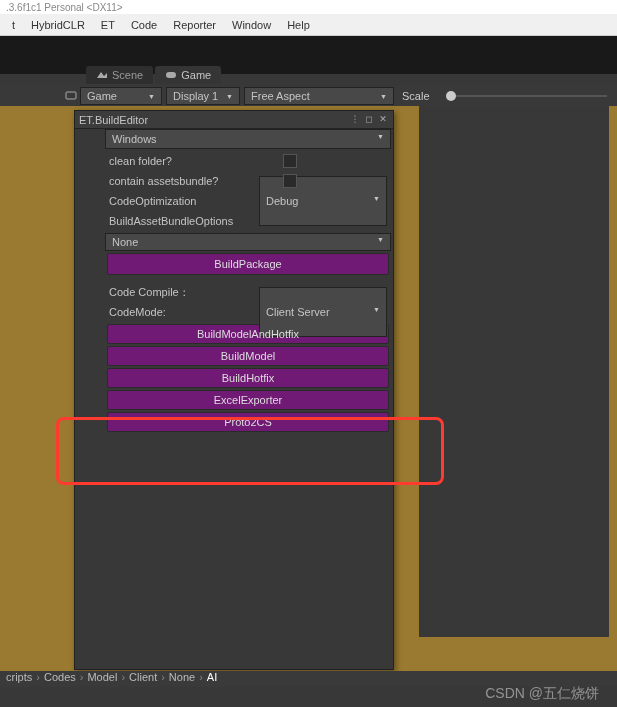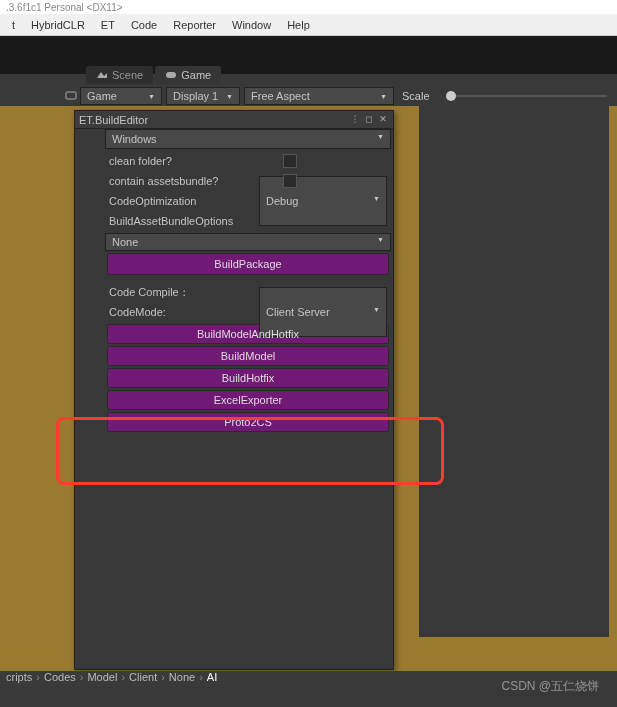--- a/index.html
+++ b/index.html
@@ -33,21 +33,21 @@
 .p-sel .arrow { margin-left:auto; font-size:7px; }
 .p-sel-full { background:#484848; margin:2px; padding:2px 6px; display:flex; border:1px solid #222; }
 .p-sel-full .arrow { margin-left:auto; font-size:7px; }
 .p-btn { background:#701a75; margin:2px 4px; padding:3px 0; text-align:center; border:1px solid #2a2a2a; border-radius:2px; color:#ddd; cursor:pointer; }
 .p-btn.tall { padding:4px 0; }
 .p-section { padding:8px 6px 2px 6px; }
 .highlight-box { position:absolute; left:56px; top:417px; width:388px; height:68px; border:3px solid #ff3b30; border-radius:8px; pointer-events:none; }
 .breadcrumb { position:absolute; bottom:20px; left:0; right:0; height:16px; background:#3a3a3a; display:flex; align-items:flex-start; padding:0 4px; color:#bbb; font-size:10px; }
 .breadcrumb span { padding:0 2px; }
 .breadcrumb .sep { color:#888; }
-.watermark { position:absolute; bottom:12px; right:18px; color:rgba(220,220,220,0.55); font-size:12px; }
+.watermark { position:absolute; bottom:4px; right:18px; color:rgba(220,220,220,0.55); font-size:14px; }
 svg { display:inline-block; vertical-align:middle; }
 </style>
 </head>
 <body>
 
 <div class="titlebar">.3.6f1c1 Personal &lt;DX11&gt;</div>
 
 <div class="menubar">
   <span>t</span>
   <span>HybridCLR</span>

